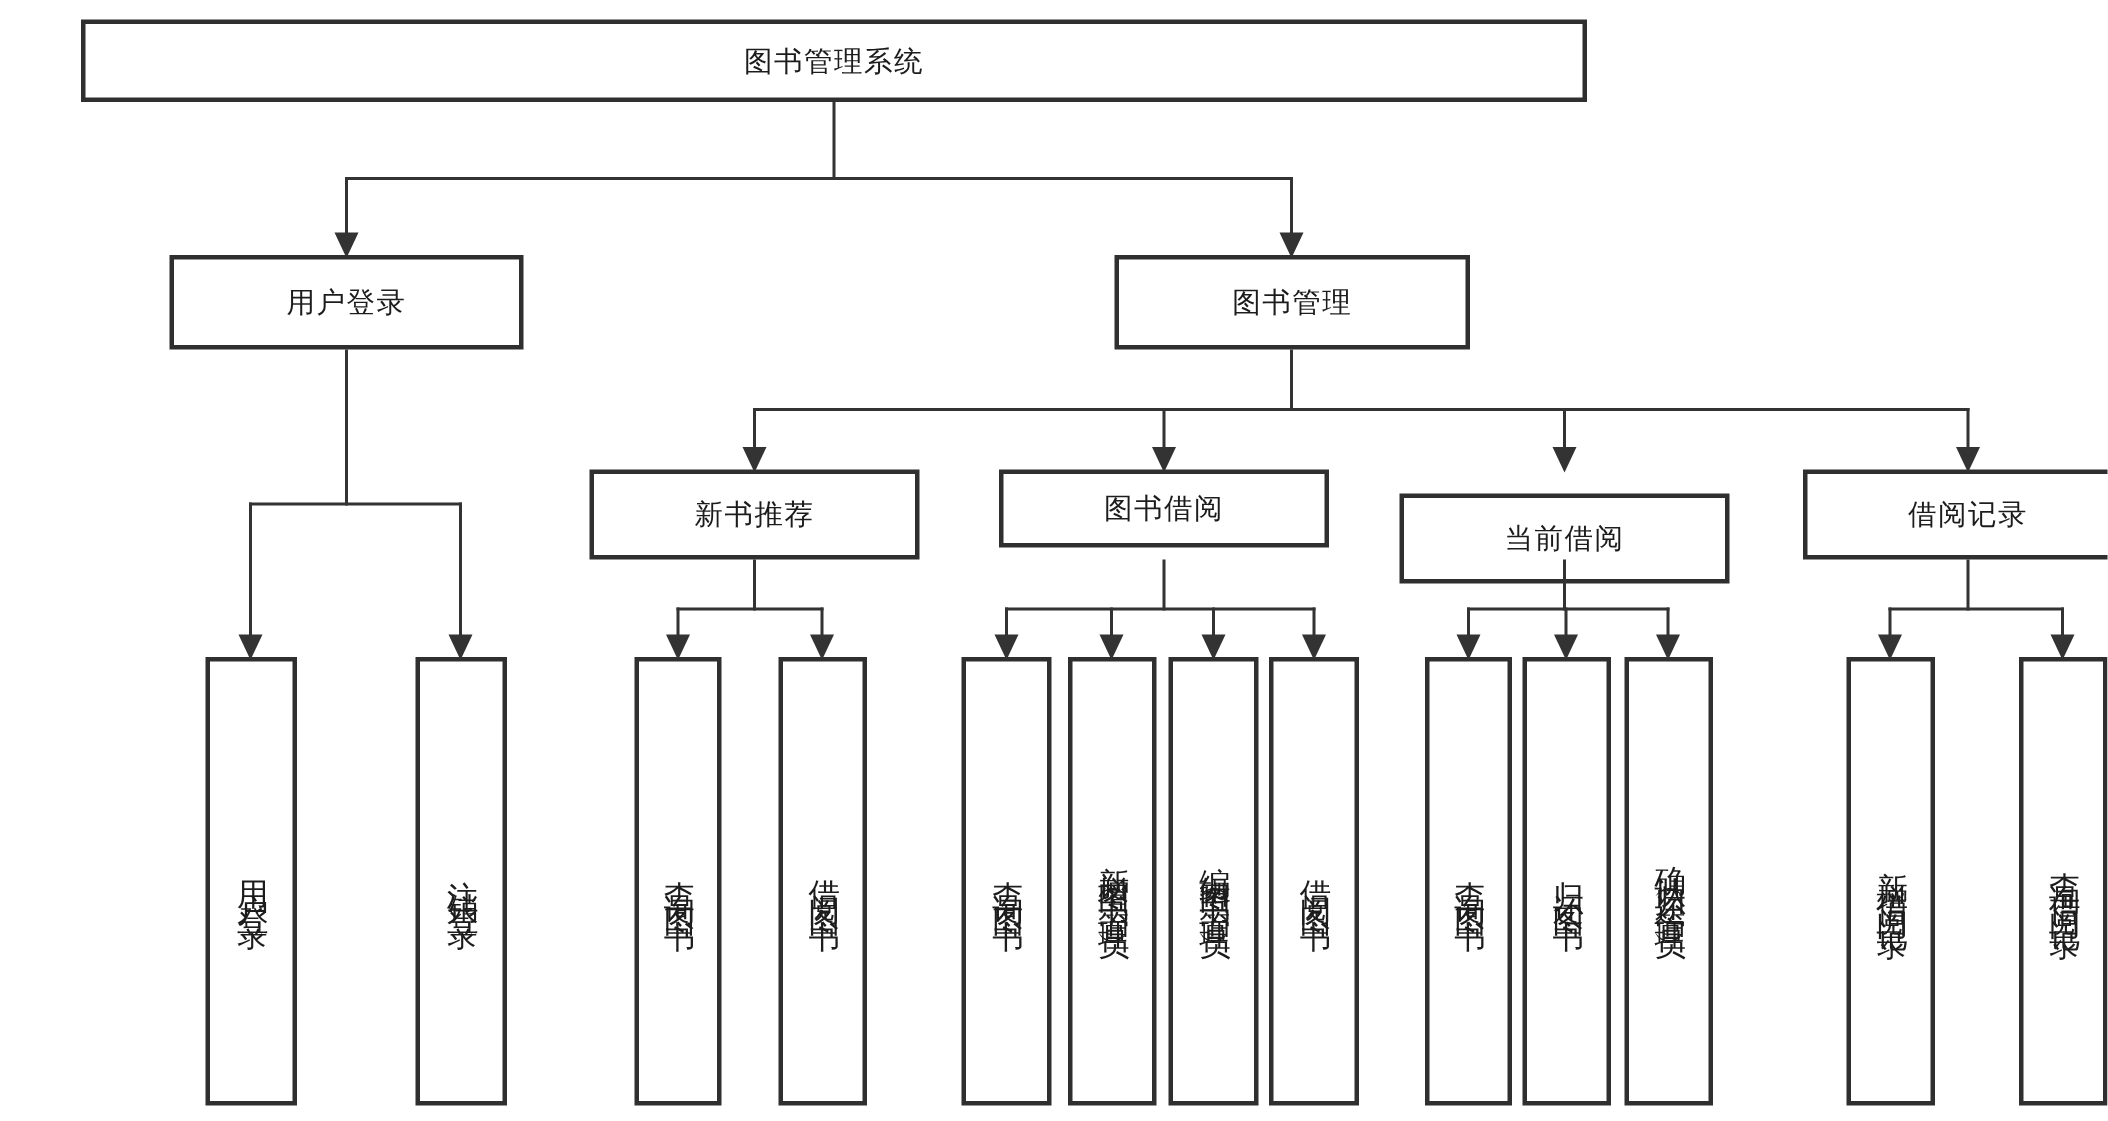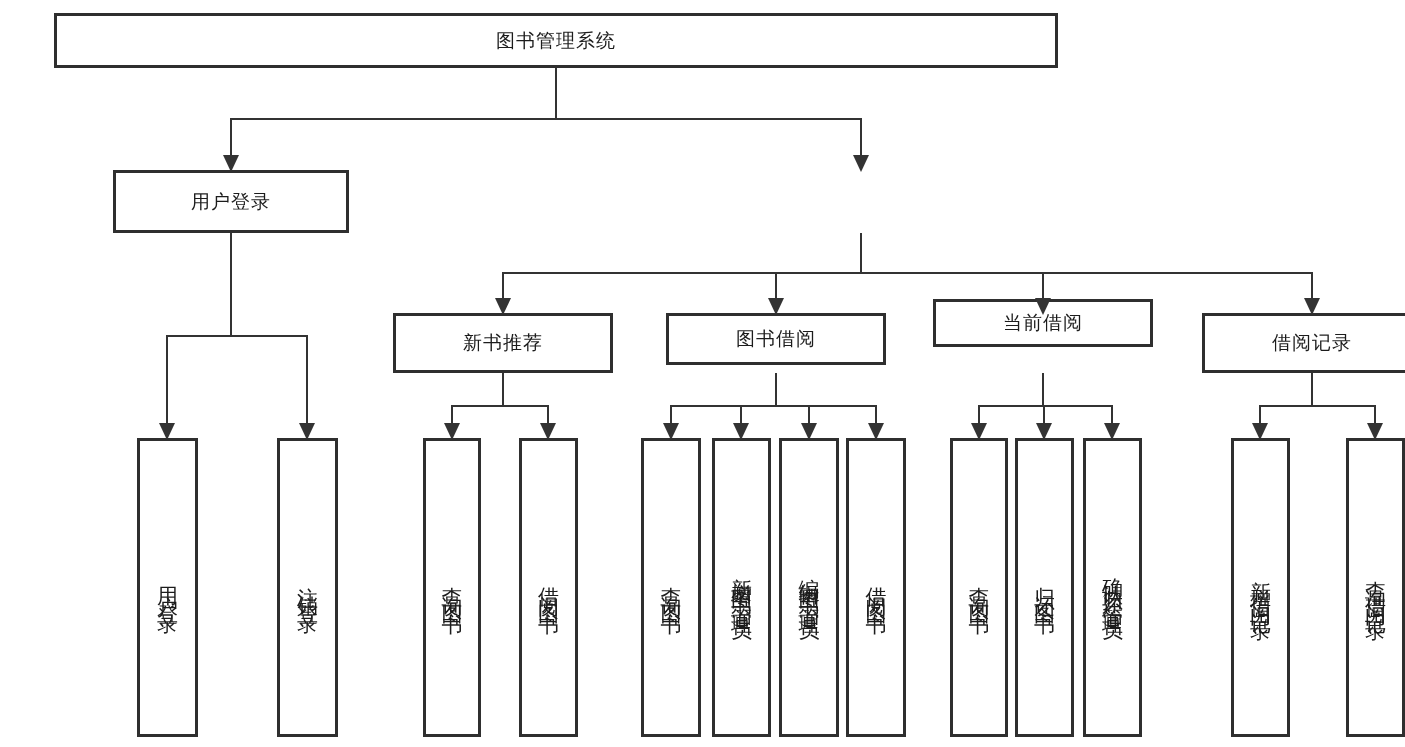--- a/index.html
+++ b/index.html
@@ -34,28 +34,31 @@
 
 <div class="canvas">
 
   <div class="node hnode" style="left:21px;top:13px;width:1004px;height:55px;">
     <span>图书管理系统</span>
   </div>
 
   <div class="node hnode" style="left:80px;top:170px;width:236px;height:63px;">
     <span>用户登录</span>
   </div>
+  <div class="node hnode" style="left:710px;top:170px;width:237px;height:63px;">
+    <span>图书管理</span>
+  </div>
 
   <div class="node hnode" style="left:360px;top:313px;width:220px;height:60px;">
     <span>新书推荐</span>
   </div>
   <div class="node hnode" style="left:633px;top:313px;width:220px;height:52px;">
     <span>图书借阅</span>
   </div>
-  <div class="node hnode" style="left:900px;top:299px;width:220px;height:48px;">
+  <div class="node hnode" style="left:900px;top:329px;width:220px;height:60px;">
     <span>当前借阅</span>
   </div>
   <div class="node hnode" style="left:1169px;top:313px;width:220px;height:60px;">
     <span>借阅记录</span>
   </div>
 
   <div class="node leaf" style="left:104px;top:438px;width:61px;height:299px;">
     <span>用户登录</span>
   </div>
   <div class="node leaf" style="left:244px;top:438px;width:61px;height:299px;">

